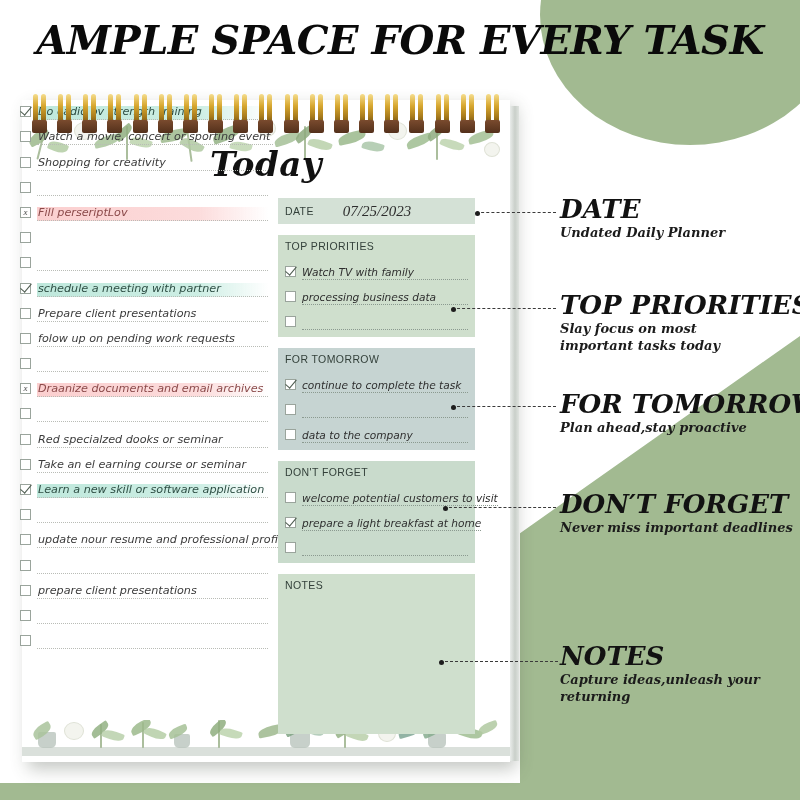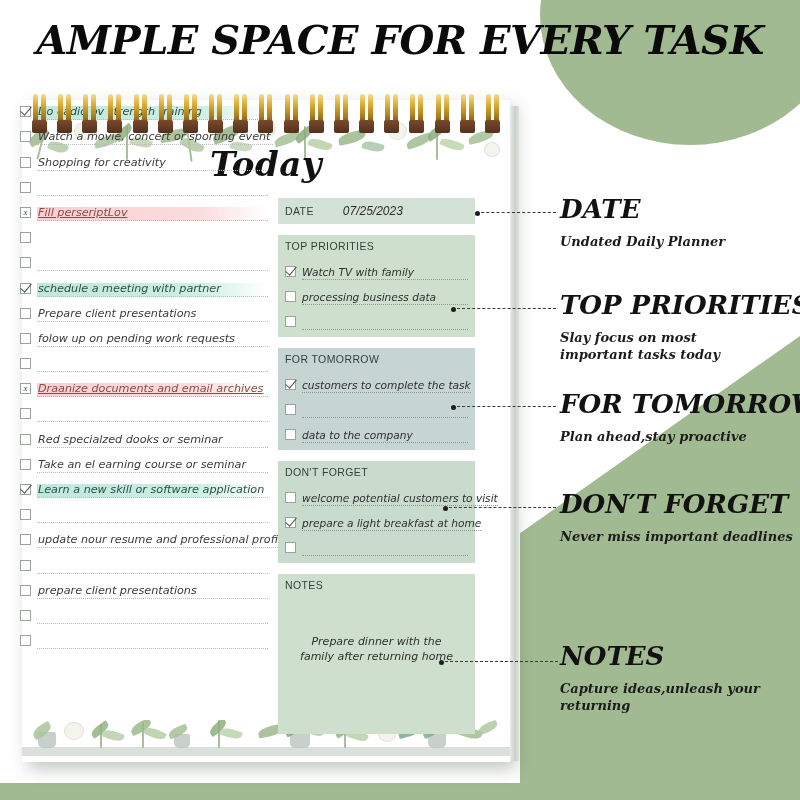--- a/index.html
+++ b/index.html
@@ -177,21 +177,20 @@
     white-space: nowrap;
     overflow: visible;
   }
   .task-row.hl-green .task-text {
     background: linear-gradient(to right, #bfe8dc 0%, #cdeee4 70%, rgba(205,238,228,0) 100%);
     color: #2f4f45;
   }
   .task-row.hl-pink .task-text {
     background: linear-gradient(to right, #fbcfcf 0%, #fcdcdc 70%, rgba(252,220,220,0) 100%);
     color: #8b4a4a;
-    text-decoration: underline;
   }
 
   
   #panel-column {
     position: absolute;
     left: 278px; top: 198px;
     width: 197px;
     z-index: 6;
   }
   .panel { position: relative; margin-bottom: 11px; }
@@ -206,23 +205,23 @@
     background: #d4e1d6;
     height: 26px;
     display: flex;
     align-items: center;
     padding-left: 7px;
   }
   .p-date .lab {
     font-size: 10.5px; color: #33403a; letter-spacing: .4px;
   }
   .p-date .val {
-    font-family: Liberation Sans, sans-serif;
-    font-style: italic;
-    font-size: 12px;
+    font-family: Liberation Serif, serif;
+    font-style: italic;
+    font-size: 15px;
     color: #2d2d2d;
     margin-left: 29px;
   }
   .p-green { background: #cfdfcd; padding-bottom: 7px; }
   .p-blue  { background: #c6d4d2; padding-bottom: 7px; }
   .p-dfgt  { background: #c9dbcc; padding-bottom: 7px; }
   .p-notes { background: #cfdfcd; height: 160px; }
 
   .prow {
     display: flex;
@@ -264,21 +263,21 @@
     line-height: 28px;
     white-space: nowrap;
   }
   .callout .c-sub {
     font-family: "DejaVu Serif", serif;
     font-weight: bold;
     font-style: italic;
     font-size: 13px;
     color: #1b1b1b;
     line-height: 17px;
-    margin-top: 10px;
+    margin-top: 1px;
     white-space: nowrap;
   }
   .leader {
     position: absolute;
     height: 1px;
     border-top: 1px dashed #3a3a3a;
     z-index: 8;
   }
   .leader::before {
     content: "";
@@ -592,21 +591,21 @@
           <span class="ptext"></span>
         </div>
       </div>
   </div>
 
   <div class="panel p-blue">
     <div class="panel-head">FOR TOMORROW</div>
     <div>
         <div class="prow">
           <span class="chk tick"></span>
-          <span class="ptext">customers to complete the task</span>
+          <span class="ptext">continue to complete the task</span>
         </div>
         <div class="prow">
           <span class="chk"></span>
           <span class="ptext"></span>
         </div>
         <div class="prow">
           <span class="chk"></span>
           <span class="ptext">data to the company</span>
         </div>
       </div>
@@ -625,24 +624,20 @@
         </div>
         <div class="prow">
           <span class="chk"></span>
           <span class="ptext"></span>
         </div>
       </div>
   </div>
 
   <div class="panel p-notes">
     <div class="panel-head">NOTES</div>
-    <div class="notes-body">
-      <div>Prepare dinner with the</div>
-      <div>family after returning home</div>
-    </div>
   </div>
 </div>
 
 <div id="callouts">
   <div class="leader" style="left:476px; top:212px; width:80px;"></div>
   <div class="leader" style="left:452px; top:308px; width:104px;"></div>
   <div class="leader" style="left:452px; top:406px; width:104px;"></div>
   <div class="leader" style="left:444px; top:507px; width:112px;"></div>
   <div class="leader" style="left:440px; top:661px; width:118px;"></div>
 

